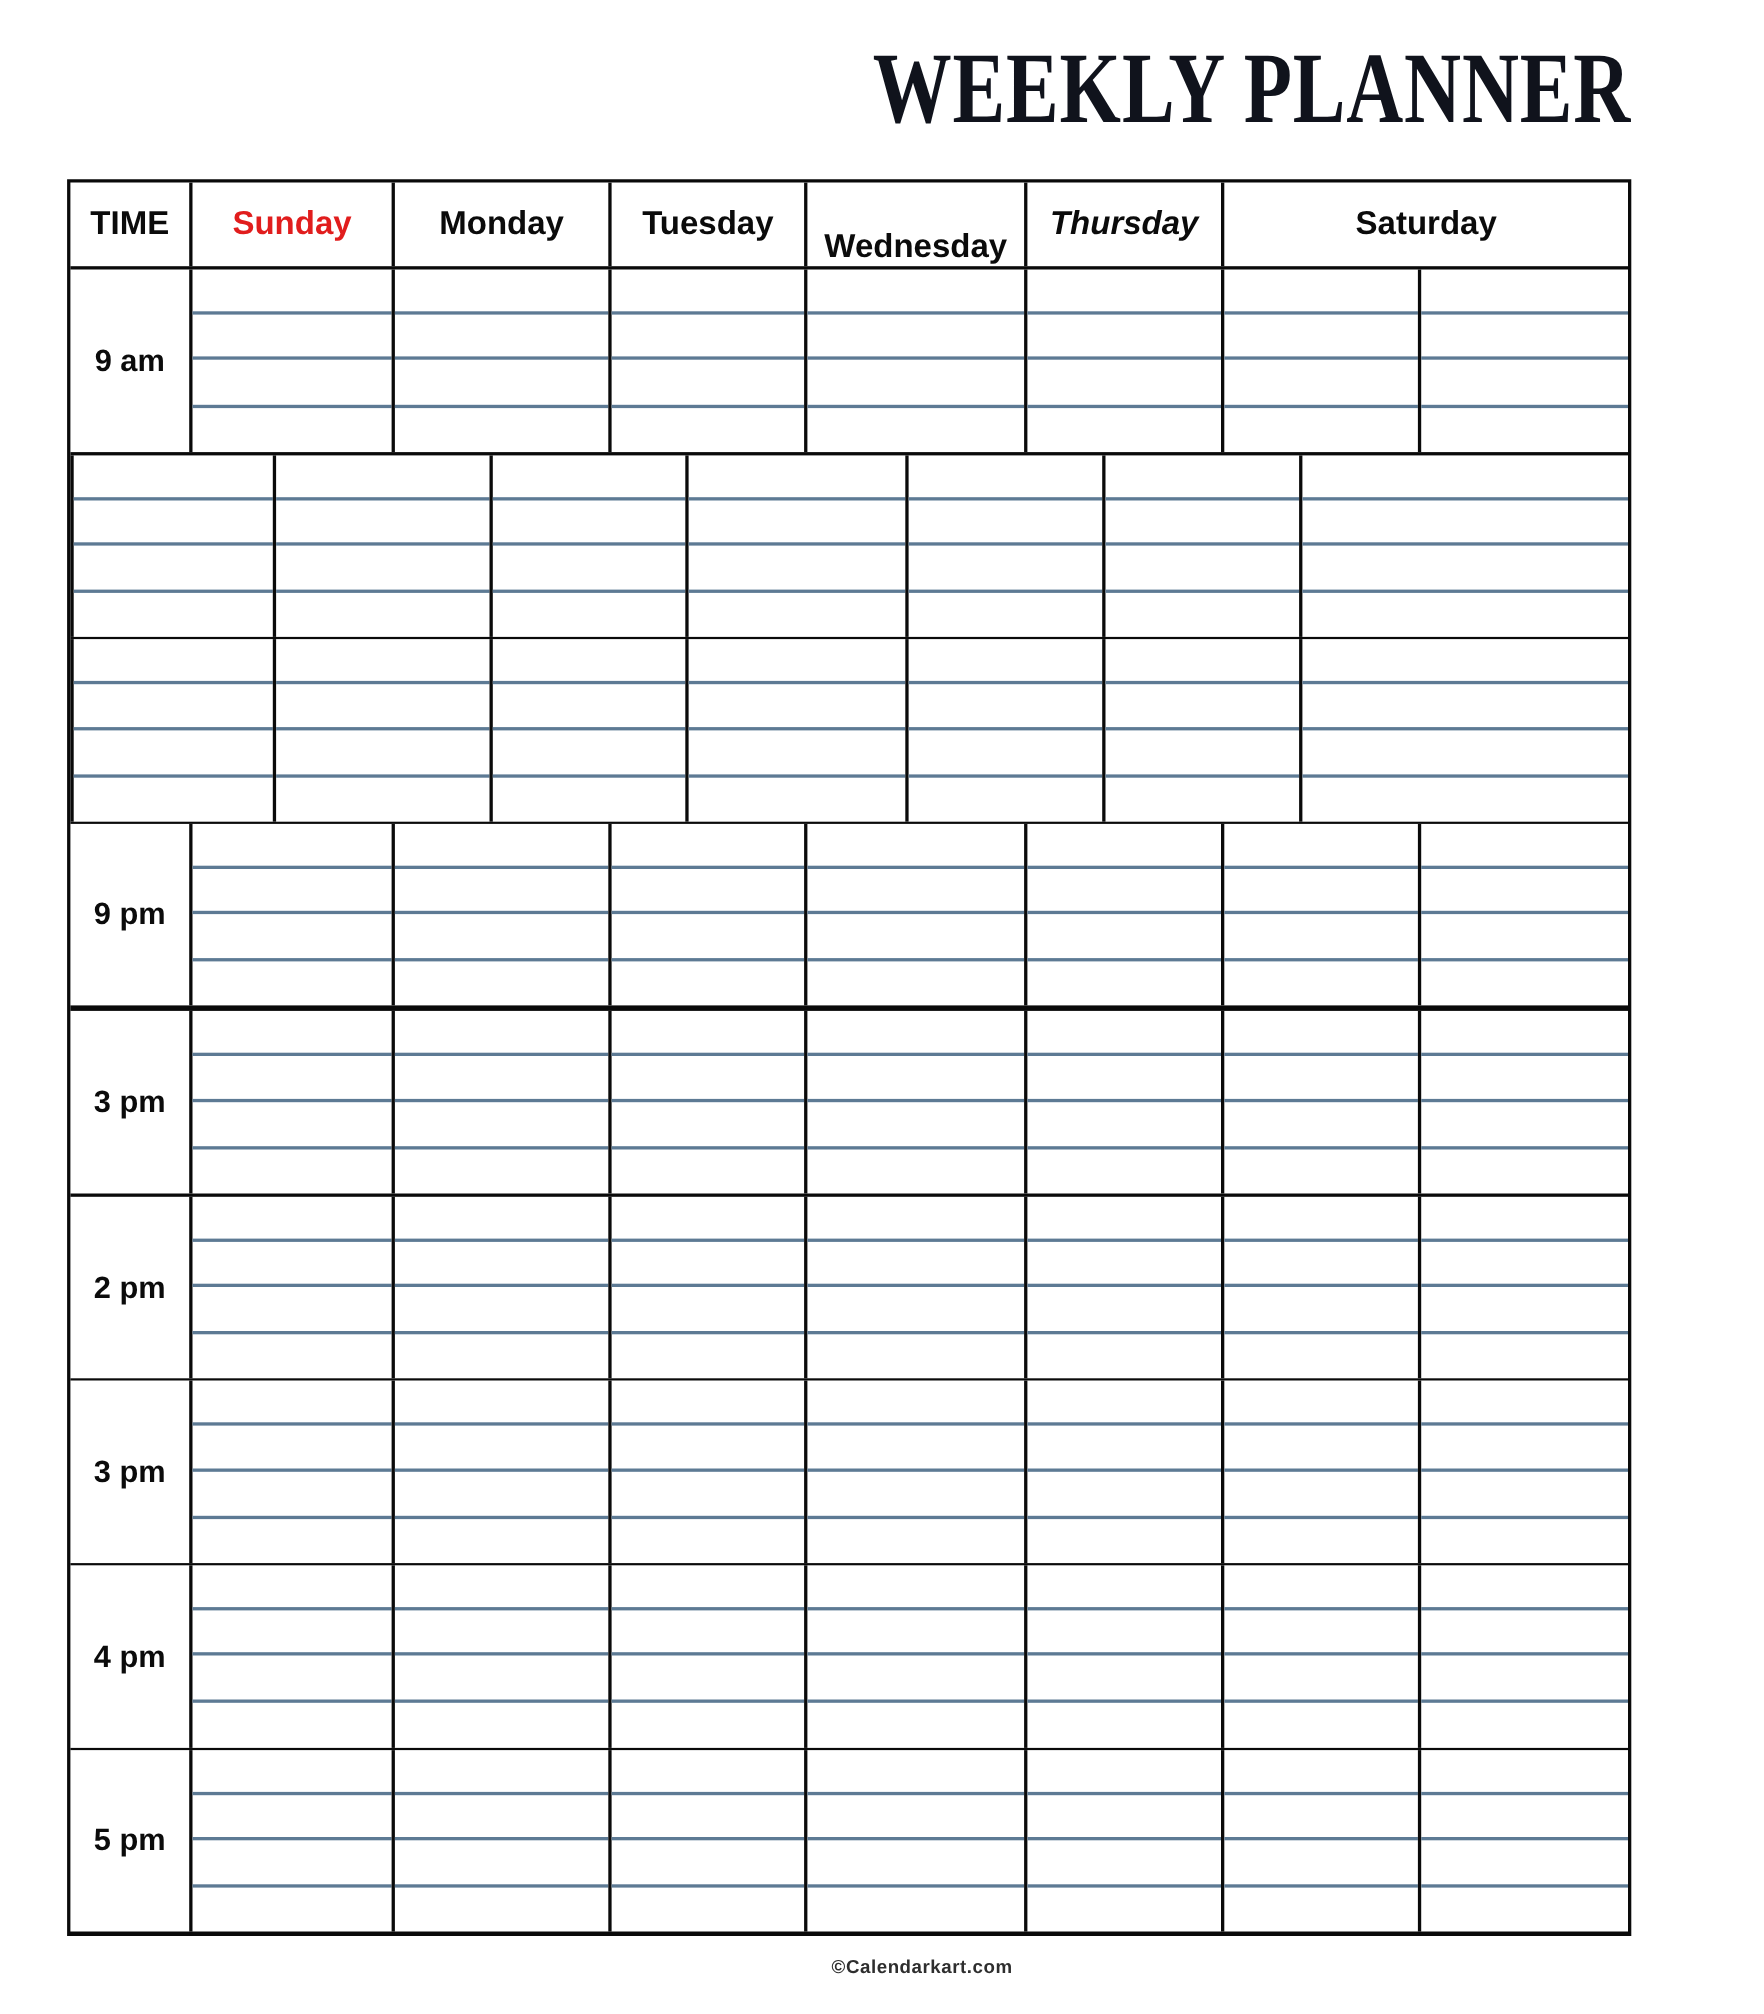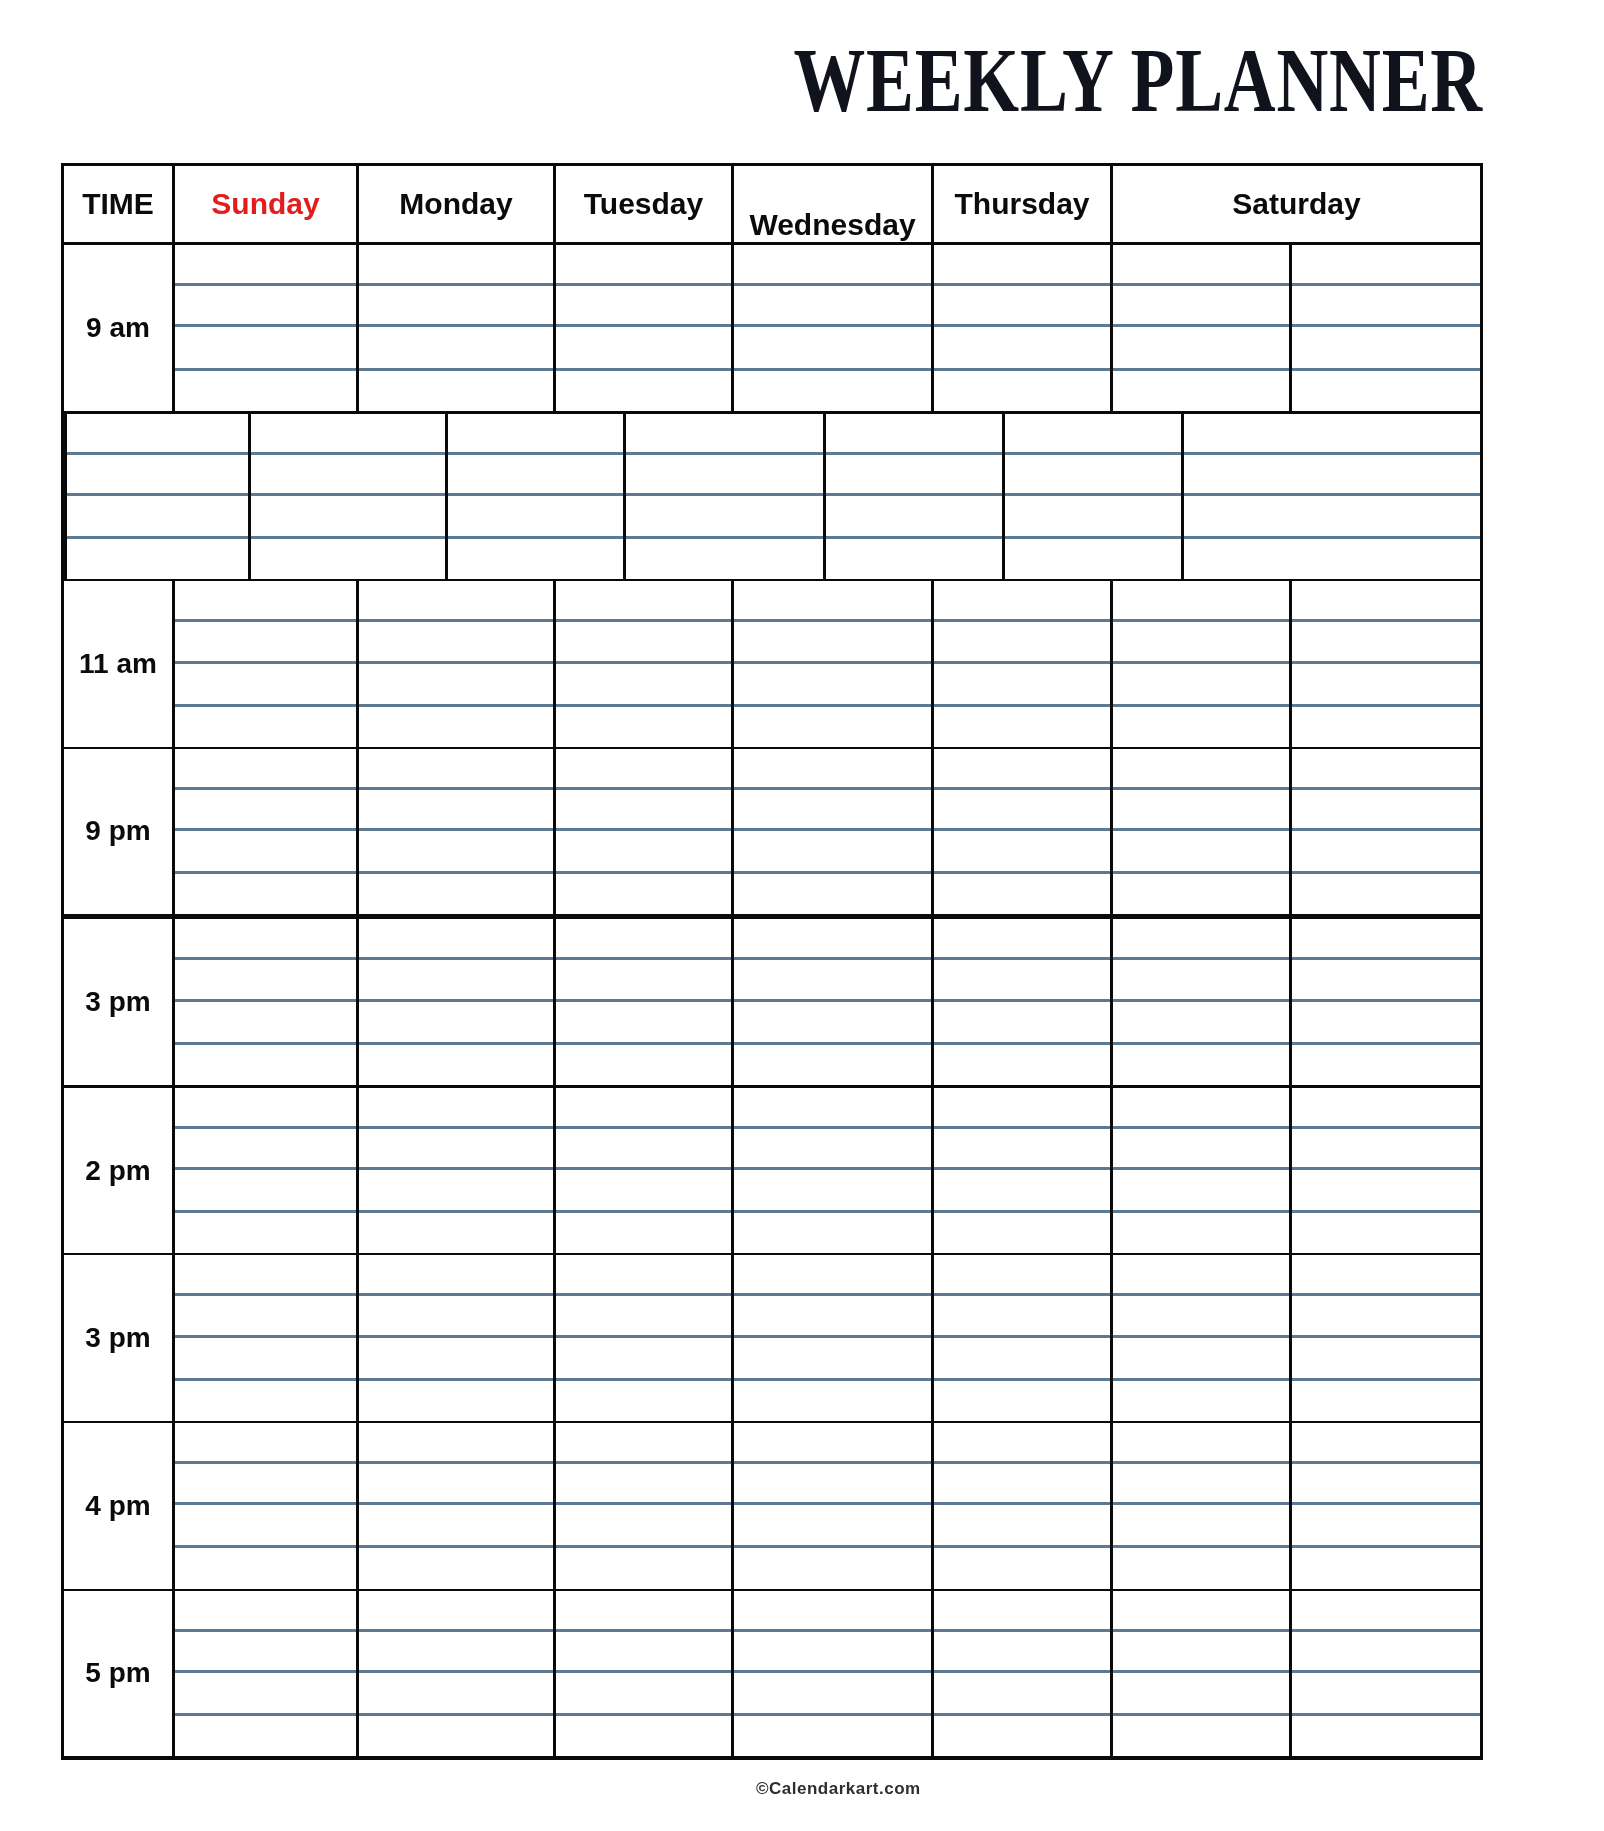--- a/index.html
+++ b/index.html
@@ -104,21 +104,21 @@
         </div>
         <div class="cell" style="flex: 0 0 197px;">
           <span class="head-label">Monday</span>
         </div>
         <div class="cell" style="flex: 0 0 178px;">
           <span class="head-label">Tuesday</span>
         </div>
         <div class="cell" style="flex: 0 0 200px; align-items: flex-end;">
           <span class="head-label">Wednesday</span>
         </div>
-        <div class="cell" style="flex: 0 0 179px;">
+        <div class="cell" style="flex: 0 0 179px; font-style: italic;">
           <span class="head-label">Thursday</span>
         </div>
         <div class="cell last" style="flex: 0 0 197px;">
           <span class="head-label">Saturday</span>
         </div>
       </div>
       <div class="row block-row" style="border-top-width: 3px;">
         <div class="cell first time-cell" style="flex: 0 0 108px;">
           <span class="time-label">9 am</span>
         </div>
@@ -189,23 +189,20 @@
           <div class="writing-line" style="top: 48%;"></div>
           <div class="writing-line" style="top: 74%;"></div>
         </div>
         <div class="cell last day-cell" style="flex: 0 0 197px;">
           <div class="writing-line" style="top: 23%;"></div>
           <div class="writing-line" style="top: 48%;"></div>
           <div class="writing-line" style="top: 74%;"></div>
         </div>
       </div>
       <div class="row block-row" style="border-top-width: 2.5px;">
-        <div class="cell first time-cell" style="flex: 0 0 108px;">
-          <span class="time-label">11 am</span>
-        </div>
         <div class="cell day-cell" style="flex: 0 0 184px;">
           <div class="writing-line" style="top: 23%;"></div>
           <div class="writing-line" style="top: 48%;"></div>
           <div class="writing-line" style="top: 74%;"></div>
         </div>
         <div class="cell day-cell" style="flex: 0 0 197px;">
           <div class="writing-line" style="top: 23%;"></div>
           <div class="writing-line" style="top: 48%;"></div>
           <div class="writing-line" style="top: 74%;"></div>
         </div>

